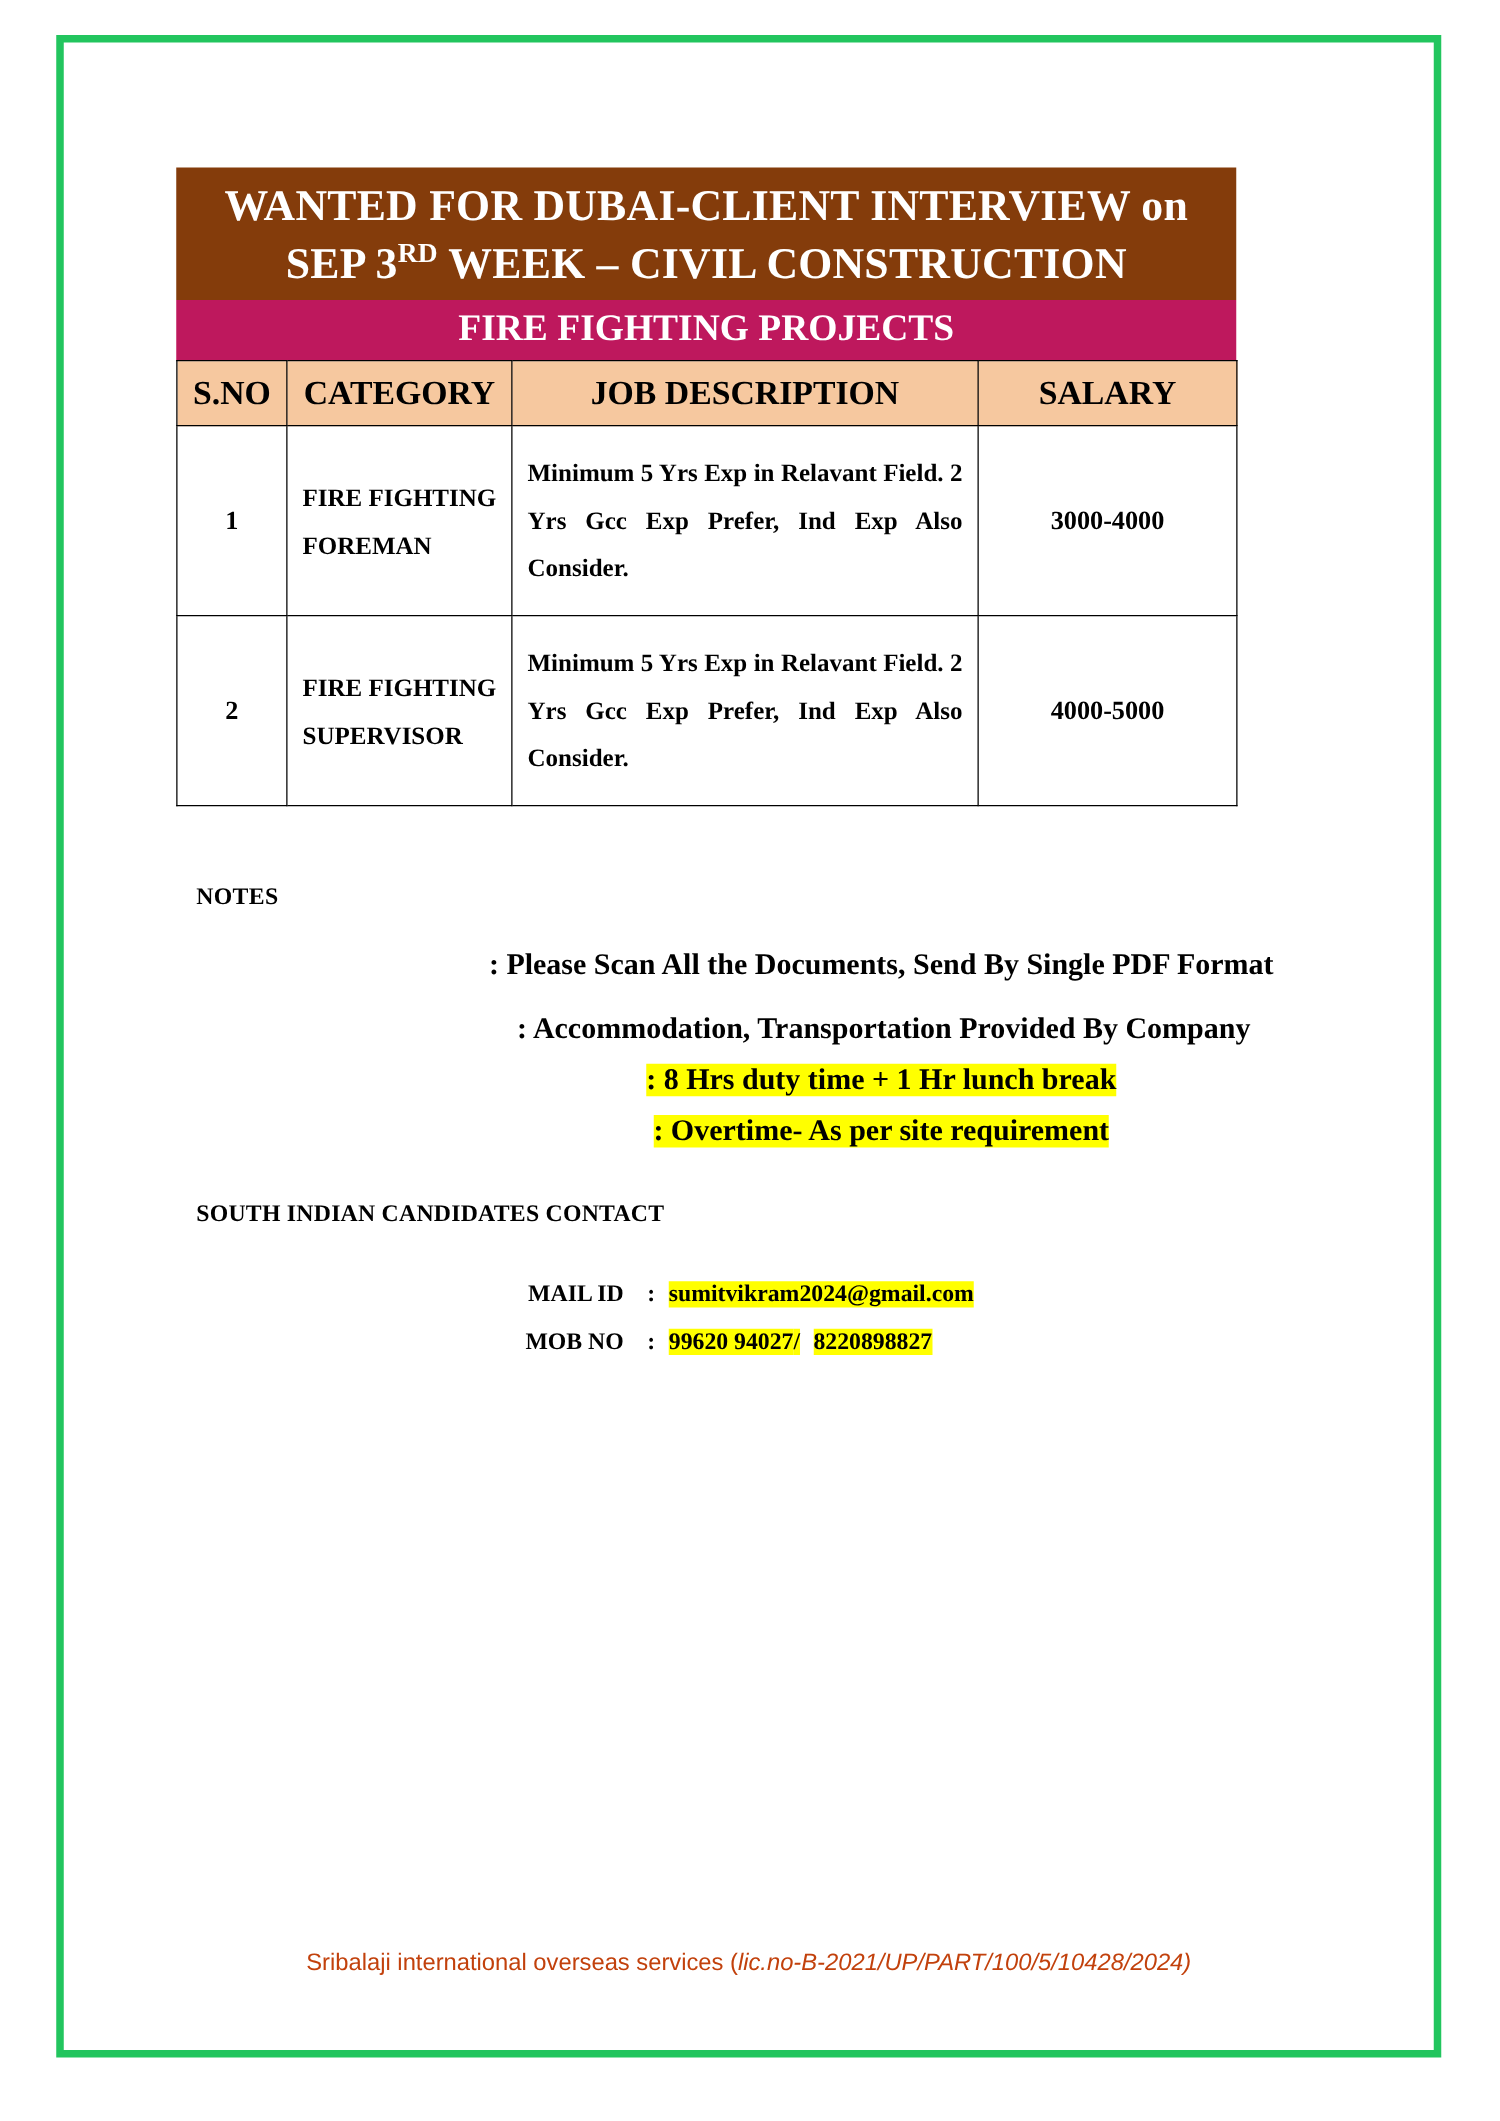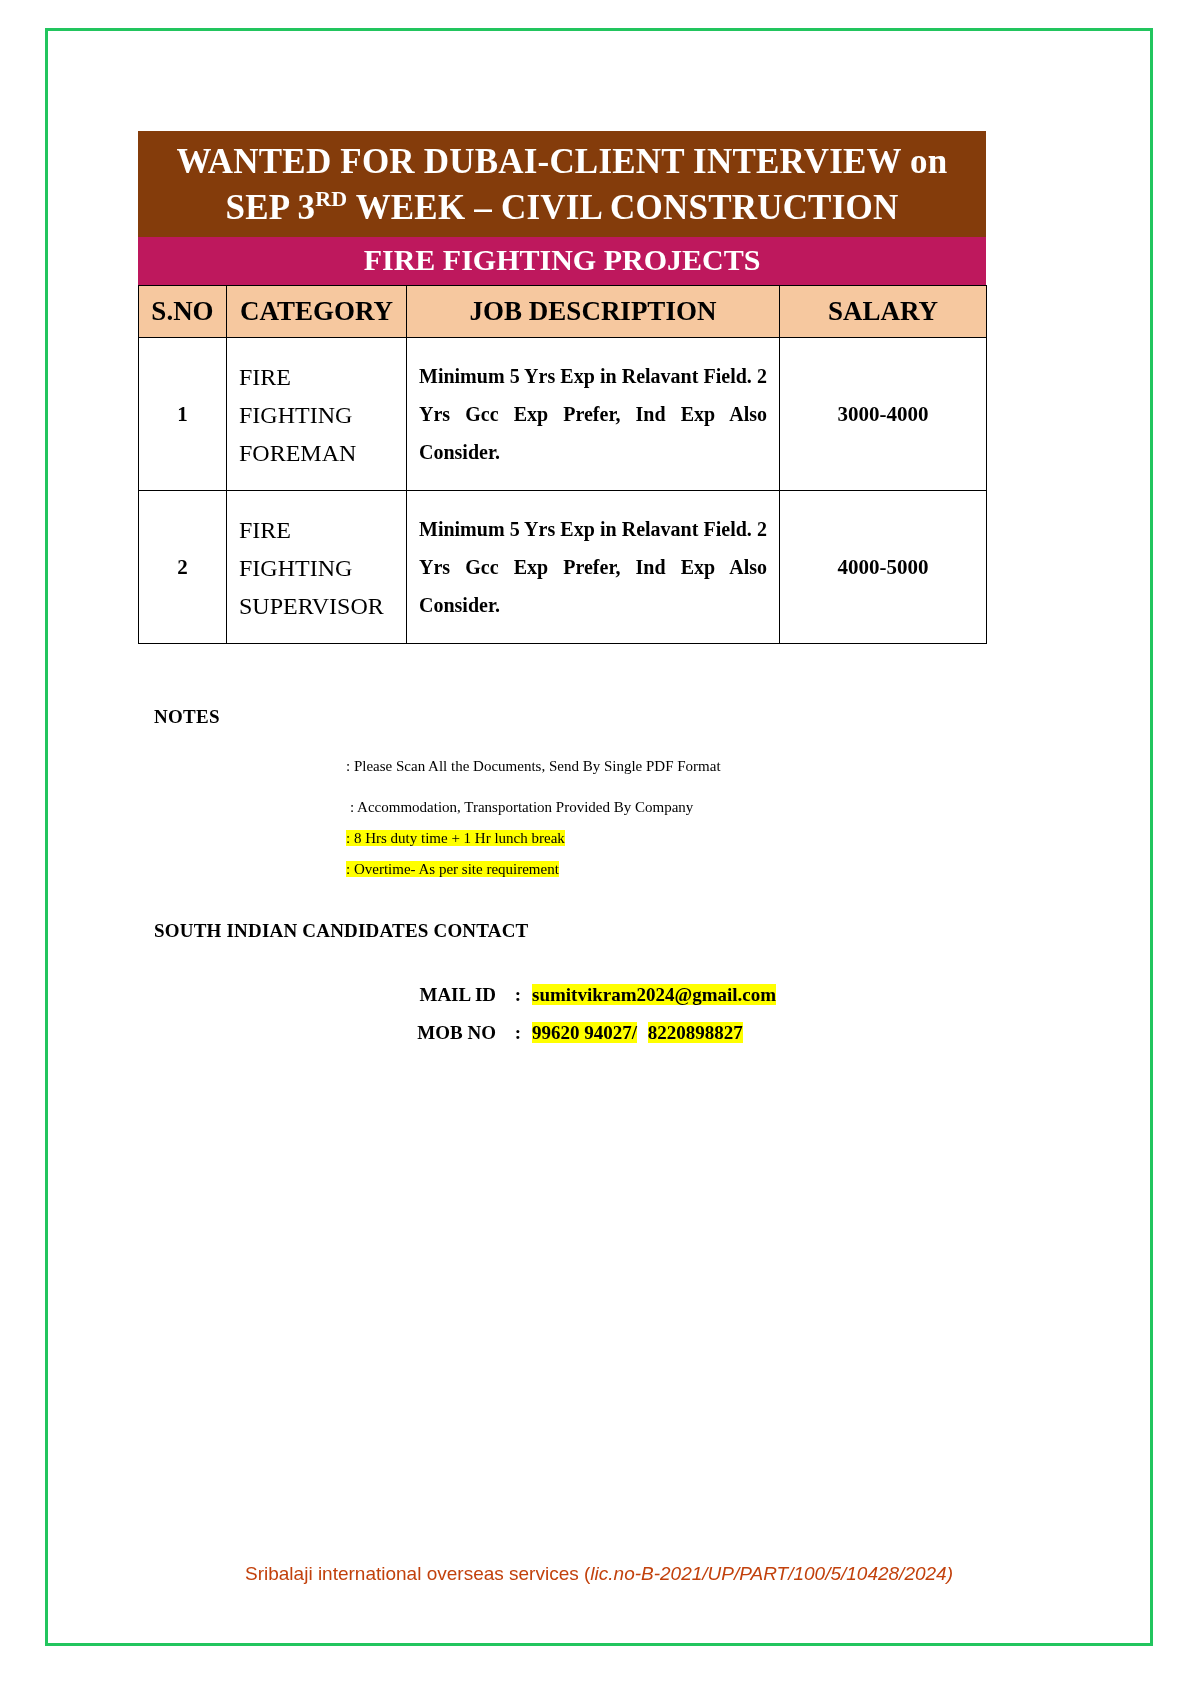--- a/index.html
+++ b/index.html
@@ -12,21 +12,21 @@
     height: 1697px;
     font-family: "Liberation Serif", serif;
     color: #000000;
   }
   .page {
     position: absolute;
     left: 45px;
     top: 28px;
     width: 1108px;
     height: 1618px;
-    border: 3px solid #22c55e;
+    border: 6px solid #22c55e;
     background: #ffffff;
     box-sizing: border-box;
   }
   .content {
     position: absolute;
     left: 90px;
     top: 100px;
     width: 920px;
   }
 
@@ -86,22 +86,22 @@
   col.c2 { width: 180px; }
   col.c3 { width: 373px; }
   col.c4 { width: 207px; }
 
   td.sno {
     text-align: center;
     font-size: 21px;
     font-weight: bold;
   }
   td.cat {
-    font-size: 24px;
-    font-weight: normal;
+    font-size: 20px;
+    font-weight: bold;
     padding: 20px 10px 18px 12px;
     line-height: 38px;
     vertical-align: top;
   }
   td.desc {
     font-size: 20px;
     font-weight: bold;
     padding: 18px 12px 18px 12px;
     line-height: 38px;
     text-align: justify;
@@ -117,25 +117,26 @@
 
   
   .notes-title {
     margin-top: 62px;
     margin-left: 16px;
     font-size: 19px;
     font-weight: bold;
     letter-spacing: 0.3px;
   }
   .note-line {
-    font-size: 15px;
-    font-weight: normal;
+    font-size: 24px;
+    font-weight: bold;
     margin-left: 210px;
     margin-top: 18px;
     white-space: nowrap;
+    text-align: center;
   }
   .note-line.n1 { margin-top: 30px; margin-left: 208px; }
   .note-line.n2 { margin-left: 212px; margin-top: 24px; }
   .note-line.n3 { margin-left: 208px; margin-top: 14px; }
   .note-line.n4 { margin-left: 208px; margin-top: 14px; }
   .hl { background: #FFFF00; }
 
   .contact-head {
     margin-top: 42px;
     margin-left: 16px;

